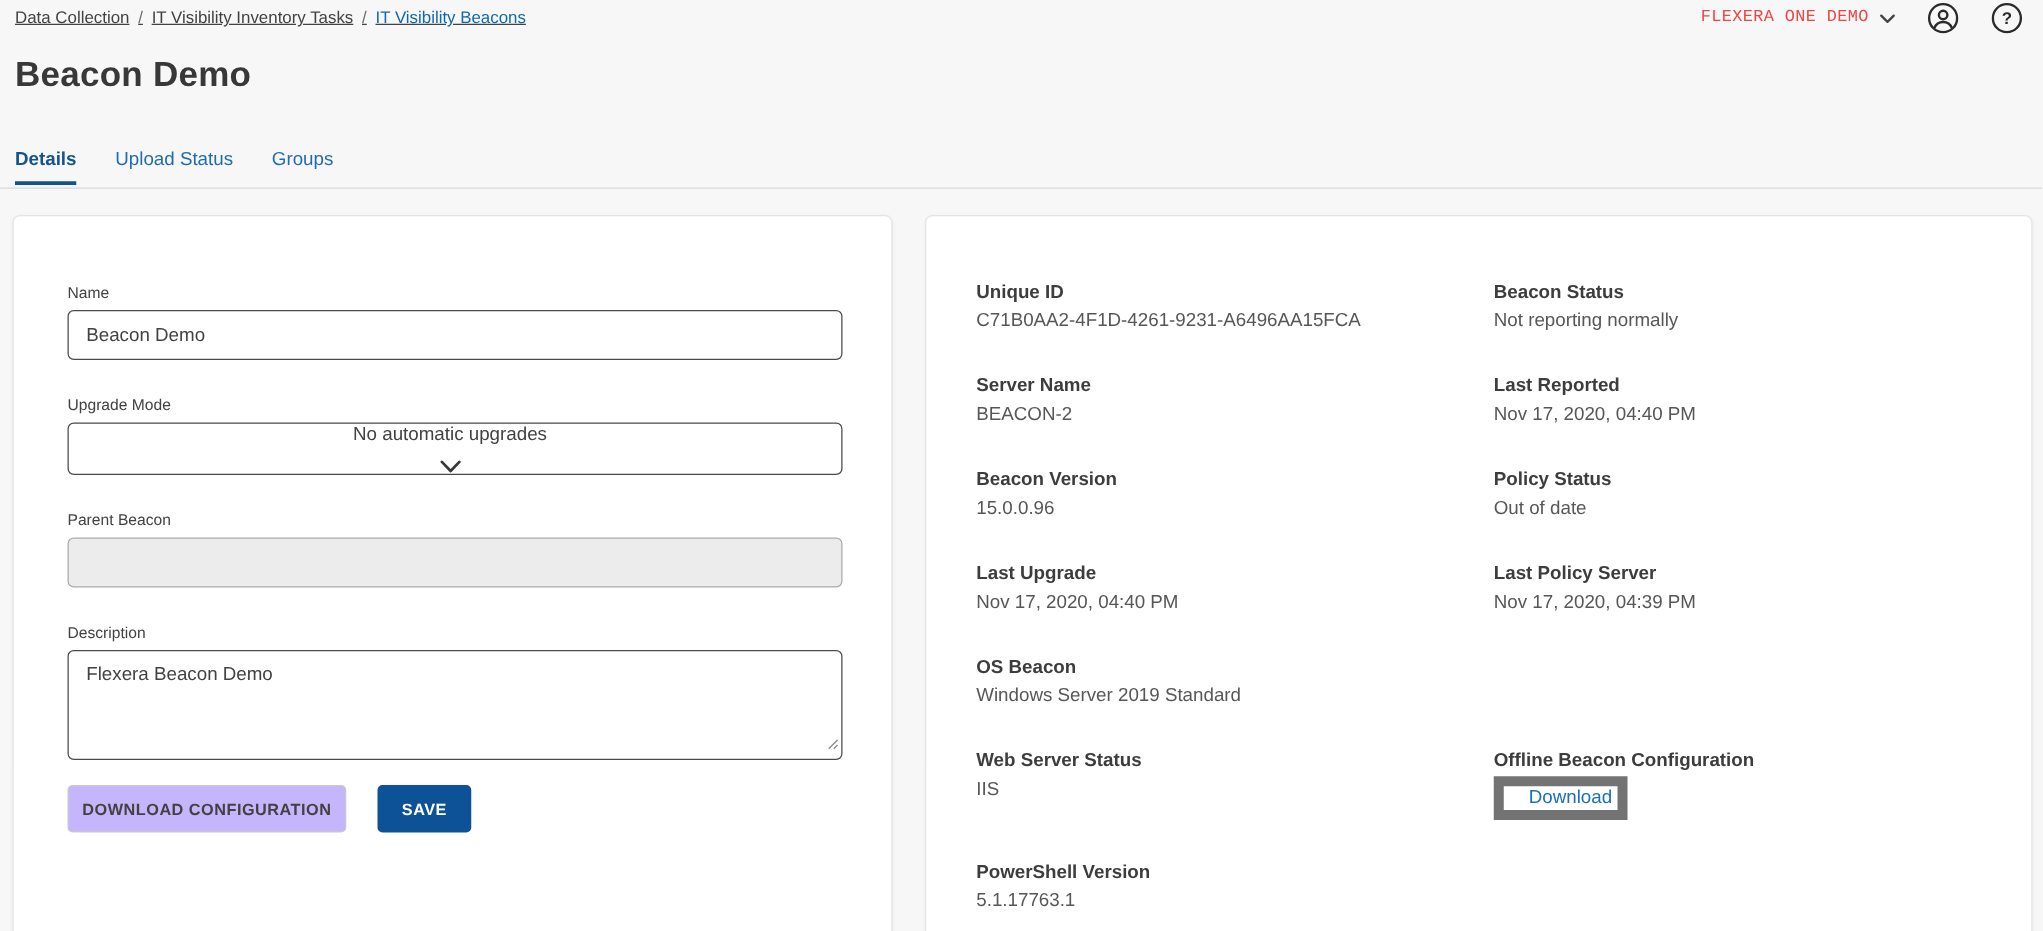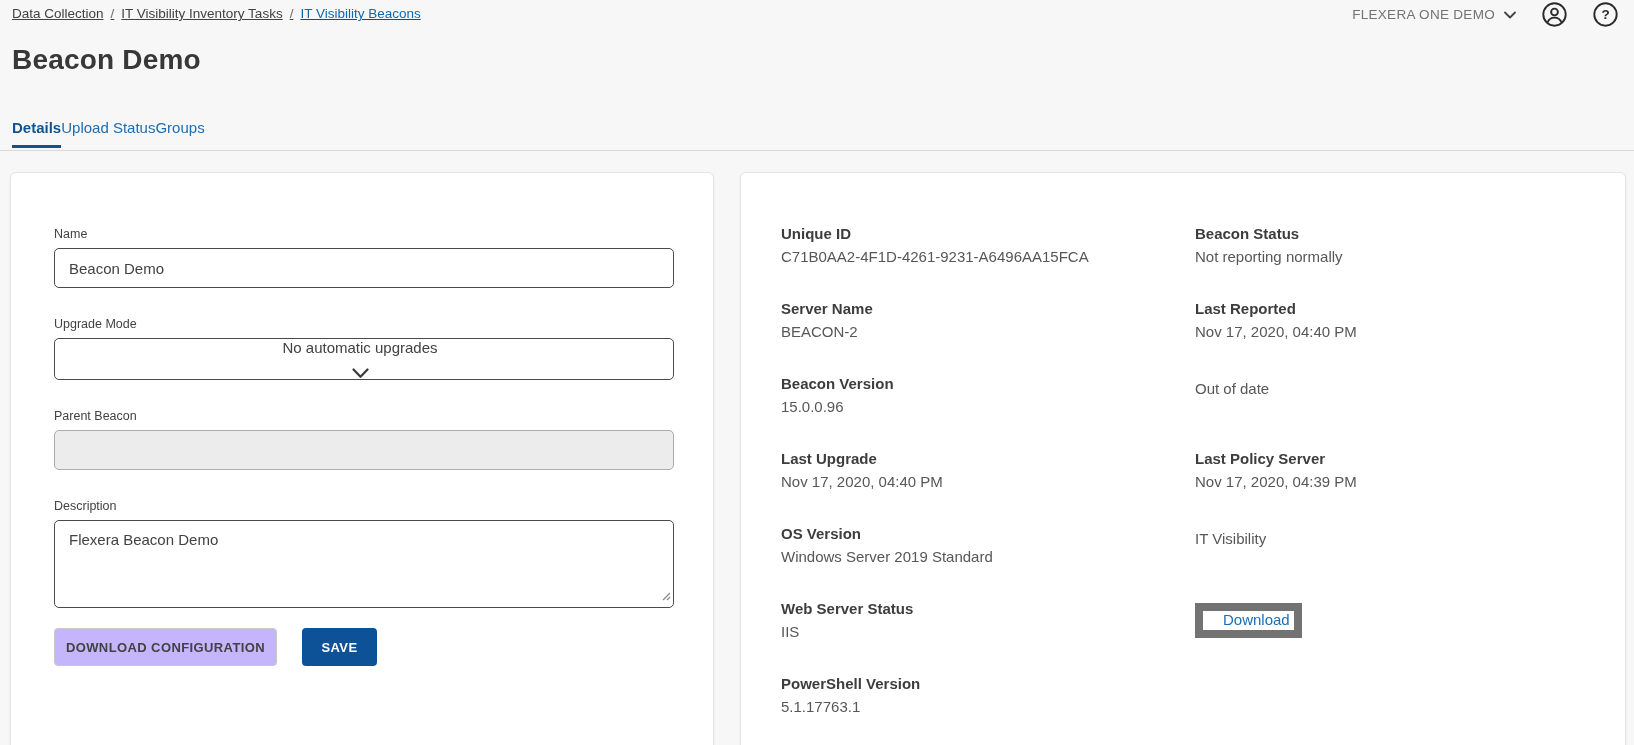--- a/index.html
+++ b/index.html
@@ -21,35 +21,35 @@
   .breadcrumb .crumb { cursor: pointer; }
   .breadcrumb .sep { color: #6e6e6e; }
   .breadcrumb .crumb.current { color: #0f69af; }
 
   .account-cluster {
     position: absolute; right: 16px; top: 2px;
     display: flex; align-items: center; gap: 26px;
   }
   .org-switcher {
     display: flex; align-items: center; gap: 9px;
-    font-size: 13.5px; letter-spacing: 0.3px; color: #737373;
+    font-size: 13.5px; letter-spacing: 0.3px; color: #ef4444;
     background: none; border: none; cursor: pointer;
-    font-family: Liberation Sans, sans-serif;
+    font-family: Liberation Mono, monospace;
   }
   .icon-btn { background: none; border: none; cursor: pointer; line-height: 0; padding: 0; }
 
   
   .page-title {
     position: absolute; left: 12px; top: 44px;
     font-size: 28px; font-weight: bold; color: #383838;
     letter-spacing: 0.2px;
   }
   .tabs {
     position: absolute; left: 12px; top: 119px;
-    display: flex; font-size: 15px;
+    display: flex; gap: 31px; font-size: 15px;
   }
   .tab { padding-bottom: 9px; color: #1f6cb0; cursor: pointer; border-bottom: 3px solid transparent; }
   .tab.active { color: #14538f; font-weight: bold; border-bottom: 3px solid #11538e; }
   .tabs-divider {
     position: absolute; left: 0; top: 150px; width: 1634px; height: 1px;
     background: #d9d9d9;
   }
 
   
   .card {
@@ -211,45 +211,46 @@
     <div class="detail-cell">
       <div class="detail-label">Last Reported</div>
       <div class="detail-value">Nov 17, 2020, 04:40 PM</div>
     </div>
 
     <div class="detail-cell">
       <div class="detail-label">Beacon Version</div>
       <div class="detail-value">15.0.0.96</div>
     </div>
     <div class="detail-cell">
+      <div class="detail-label">Policy Status</div>
       <div class="detail-value">Out of date</div>
     </div>
 
     <div class="detail-cell">
       <div class="detail-label">Last Upgrade</div>
       <div class="detail-value">Nov 17, 2020, 04:40 PM</div>
     </div>
     <div class="detail-cell">
       <div class="detail-label">Last Policy Server</div>
       <div class="detail-value">Nov 17, 2020, 04:39 PM</div>
     </div>
 
     <div class="detail-cell">
-      <div class="detail-label">OS Version</div>
+      <div class="detail-label">OS Beacon</div>
       <div class="detail-value">Windows Server 2019 Standard</div>
     </div>
     <div class="detail-cell">
-      <div class="detail-value">IT Visibility</div>
     </div>
 
     <div class="detail-cell">
       <div class="detail-label">Web Server Status</div>
       <div class="detail-value">IIS</div>
     </div>
     <div class="detail-cell">
+      <div class="detail-label">Offline Beacon Configuration</div>
       <span class="download-box">
         <a class="download-link">Download</a>
       </span>
     </div>
 
     <div class="detail-cell">
       <div class="detail-label">PowerShell Version</div>
       <div class="detail-value">5.1.17763.1</div>
     </div>
     <div class="detail-cell"></div>

